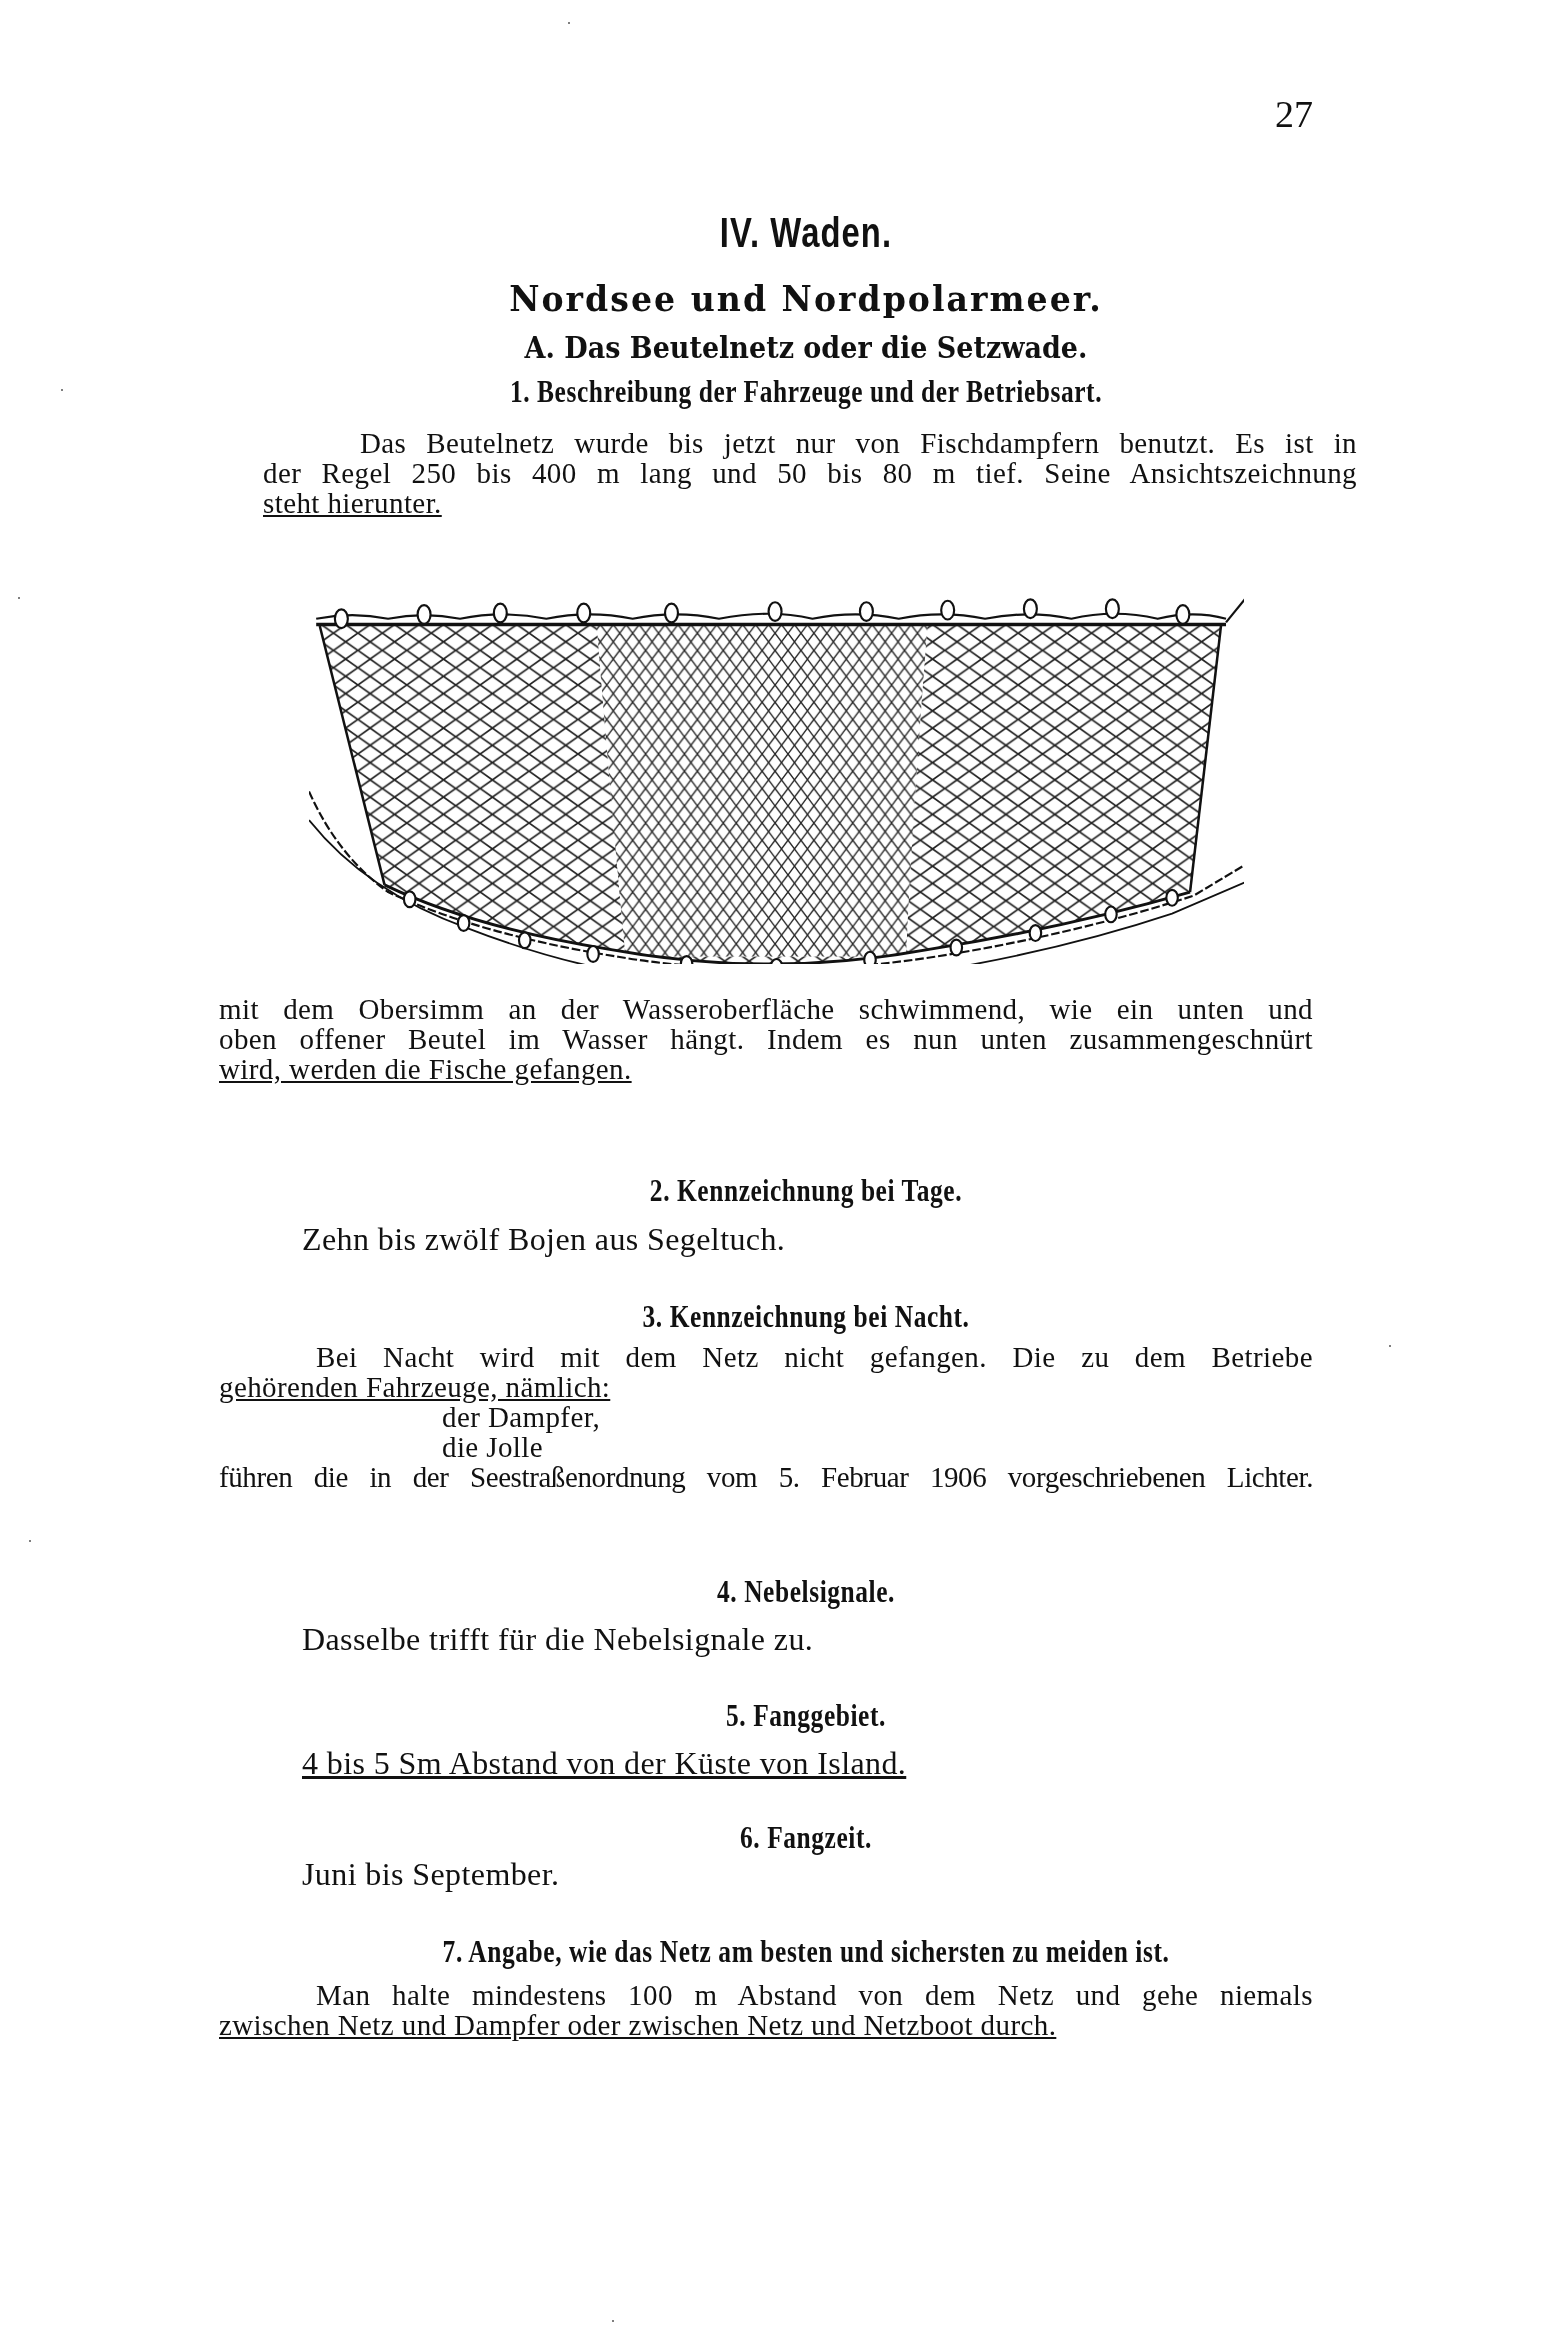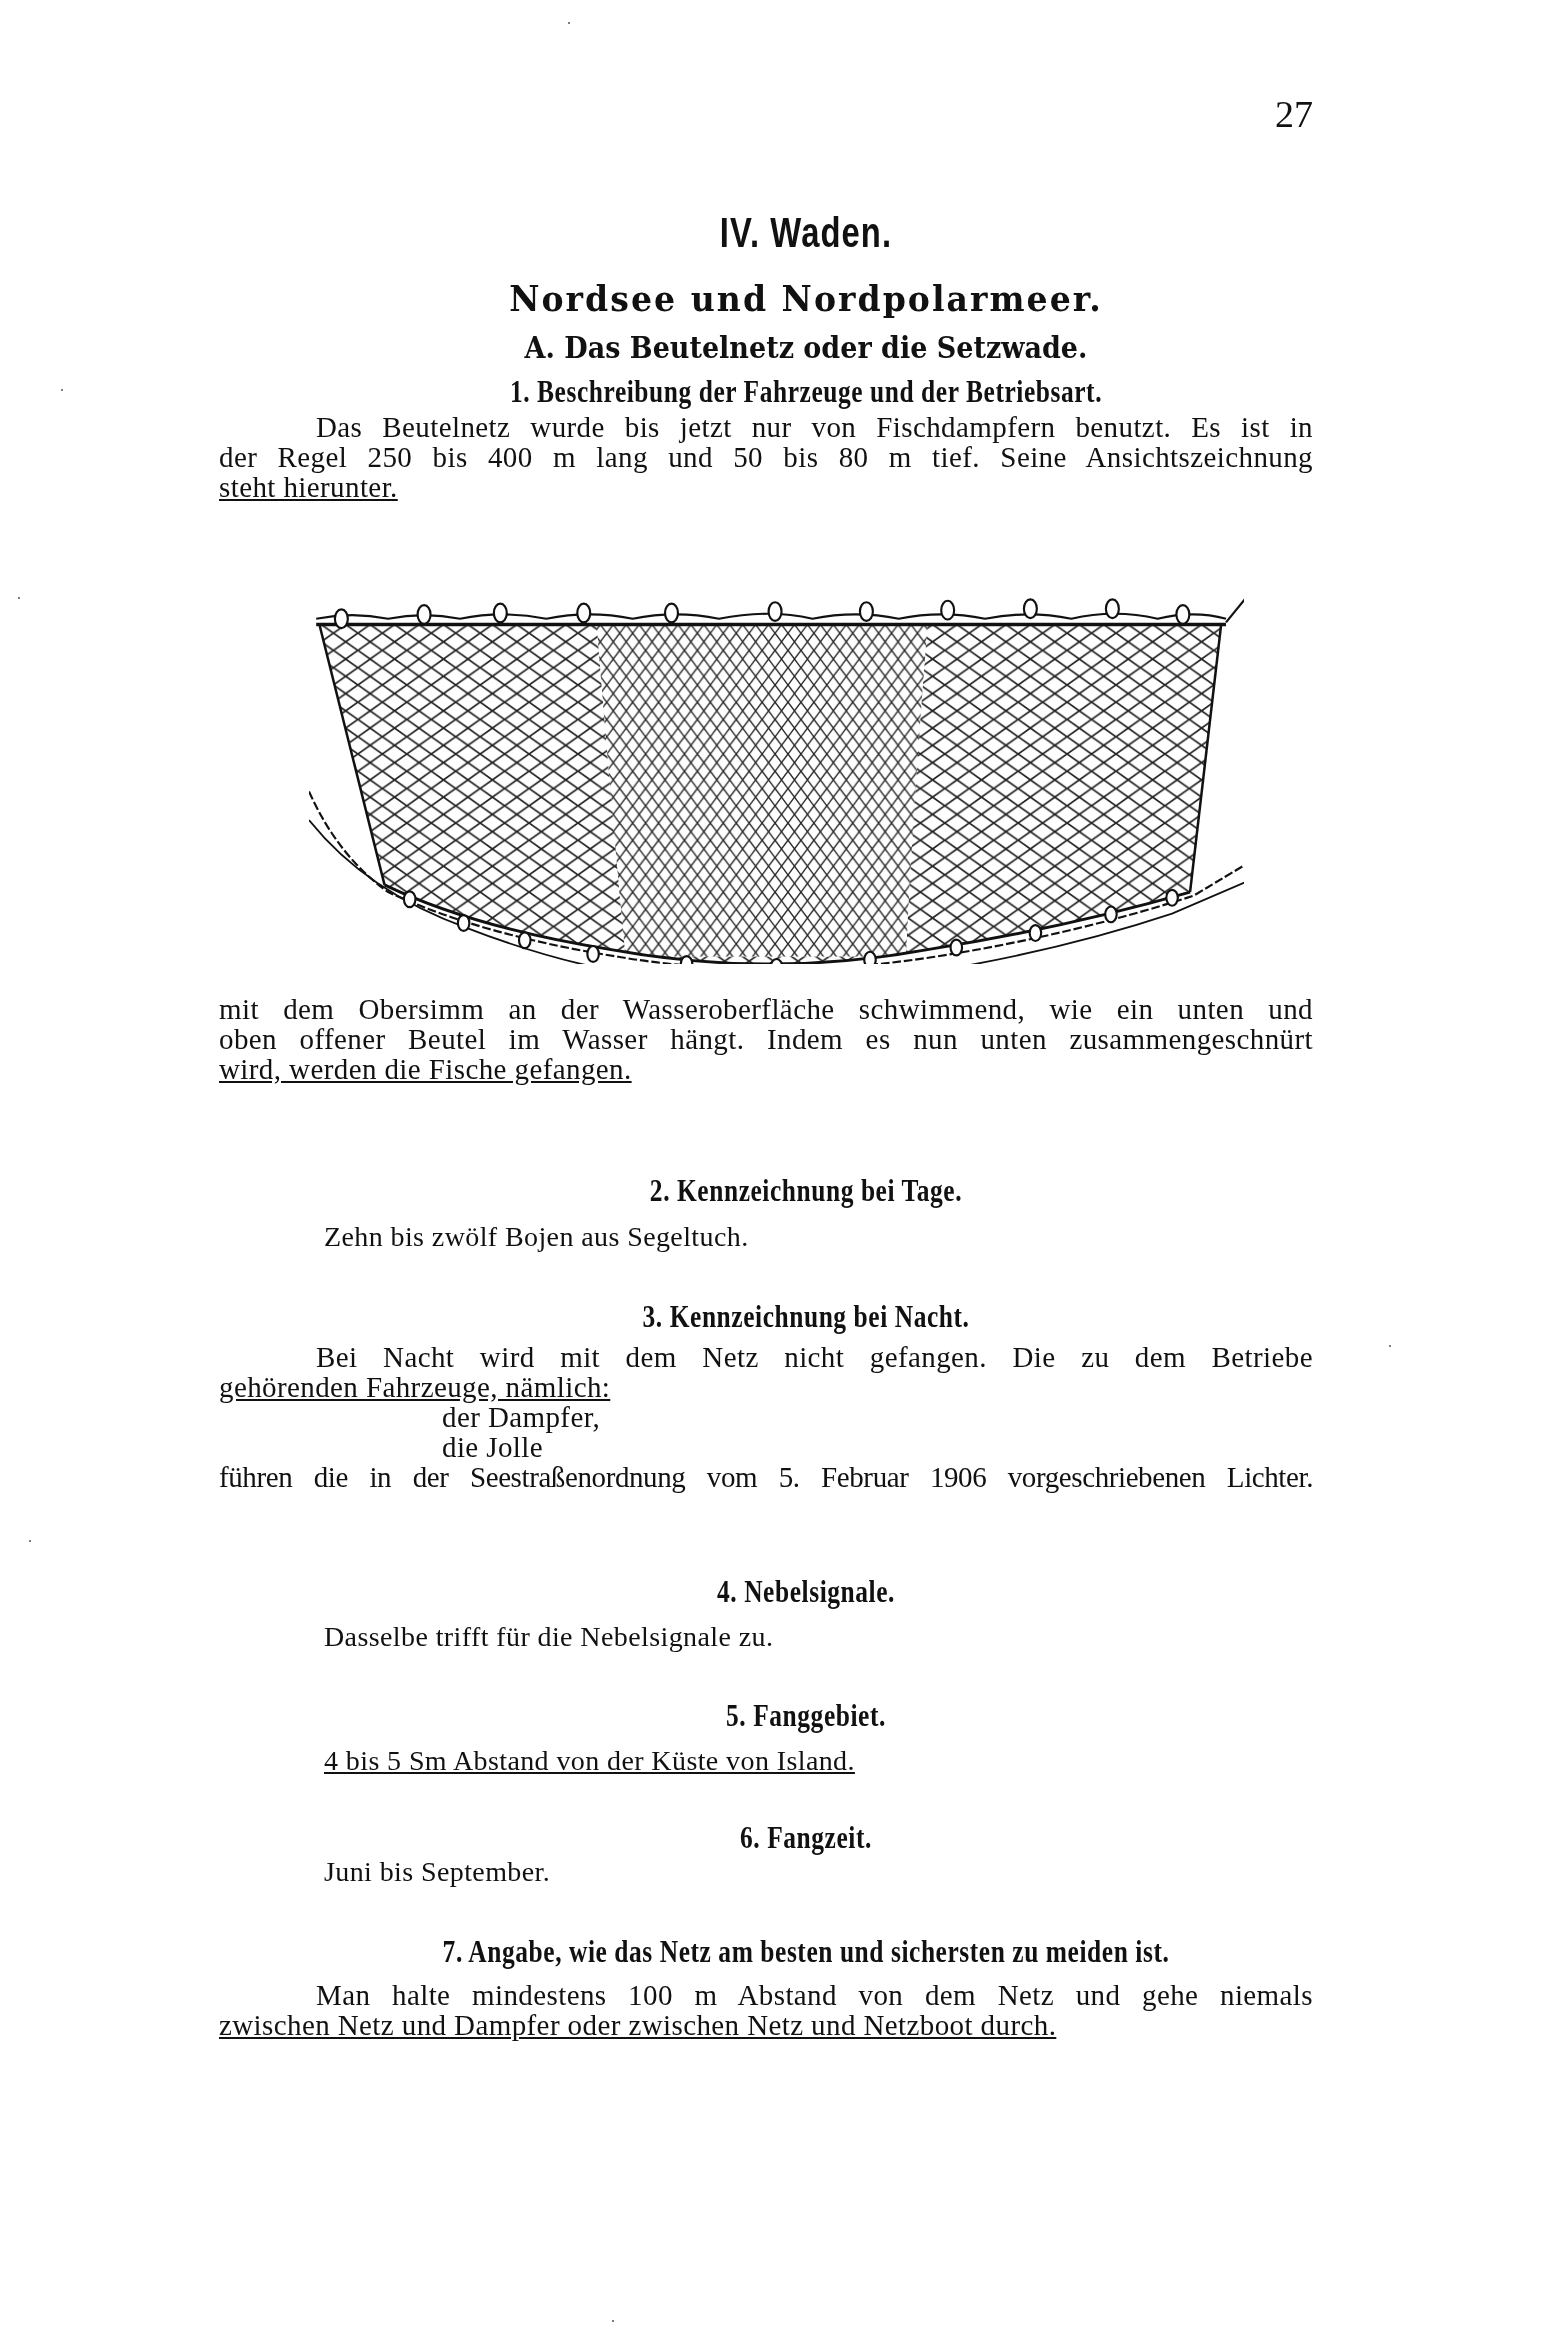--- a/index.html
+++ b/index.html
@@ -17,37 +17,37 @@
                font-family: "DejaVu Serif", serif; font-weight: bold; font-size: 30px;
                transform: scaleX(0.9); transform-origin: 806px 0; }
   .h-sub { left: 0; width: 1612px; text-align: center; font-family: "Liberation Serif", serif;
            font-weight: bold; font-size: 31px; transform: scaleX(0.82); transform-origin: 806px 0; letter-spacing: 0.7px; }
   .para { left: 219px; width: 1094px; font-size: 29px; line-height: 30px; text-align: justify;
           text-align-last: left; letter-spacing: 0.4px; }
   .para .line { display: block; white-space: nowrap; text-align: justify; text-align-last: justify; }
   .para .line.last { text-align-last: left; text-decoration: underline; }
   .para .line.indent { padding-left: 97px; }
   .line.list { padding-left: 223px; text-align-last: left; }
-  .single { font-size: 28px; left: 324px; white-space: nowrap; letter-spacing: 0.4px; }
+  .single { font-size: 32px; left: 302px; white-space: nowrap; letter-spacing: 0.4px; }
   svg.net { position: absolute; left: 309px; top: 590px; }
   .speck { position: absolute; width: 2.2px; height: 2.2px; background: #555; border-radius: 50%; }
 </style>
 </head>
 <body>
 
 <div>
 
   <div class="abs pagenum">27</div>
 
   <div class="abs h-chapter">IV. Waden.</div>
   <div class="abs h-region">Nordsee und Nordpolarmeer.</div>
   <div class="abs h-section">A. Das Beutelnetz oder die Setzwade.</div>
 
   <div class="abs h-sub" style="top:374px;">1. Beschreibung der Fahrzeuge und der Betriebsart.</div>
-  <div class="abs para" style="top:412px;">
+  <div class="abs para" style="top:428px;margin-left:44px;">
     <span class="line indent">Das Beutelnetz wurde bis jetzt nur von Fischdampfern benutzt.  Es ist in</span>
     <span class="line">der Regel 250 bis 400 m lang und 50 bis 80 m tief.  Seine Ansichtszeichnung</span>
     <span class="line last">steht hierunter.</span>
   </div>
 
   <svg class="net" width="935" height="374" viewBox="0 0 1300 520">
     <defs>
       <pattern id="meshWide" width="34" height="24" patternUnits="userSpaceOnUse">
         <path d="M0 12 L17 0 L34 12 L17 24 Z" fill="none" stroke="#222" stroke-width="2.4"></path>
       </pattern>

